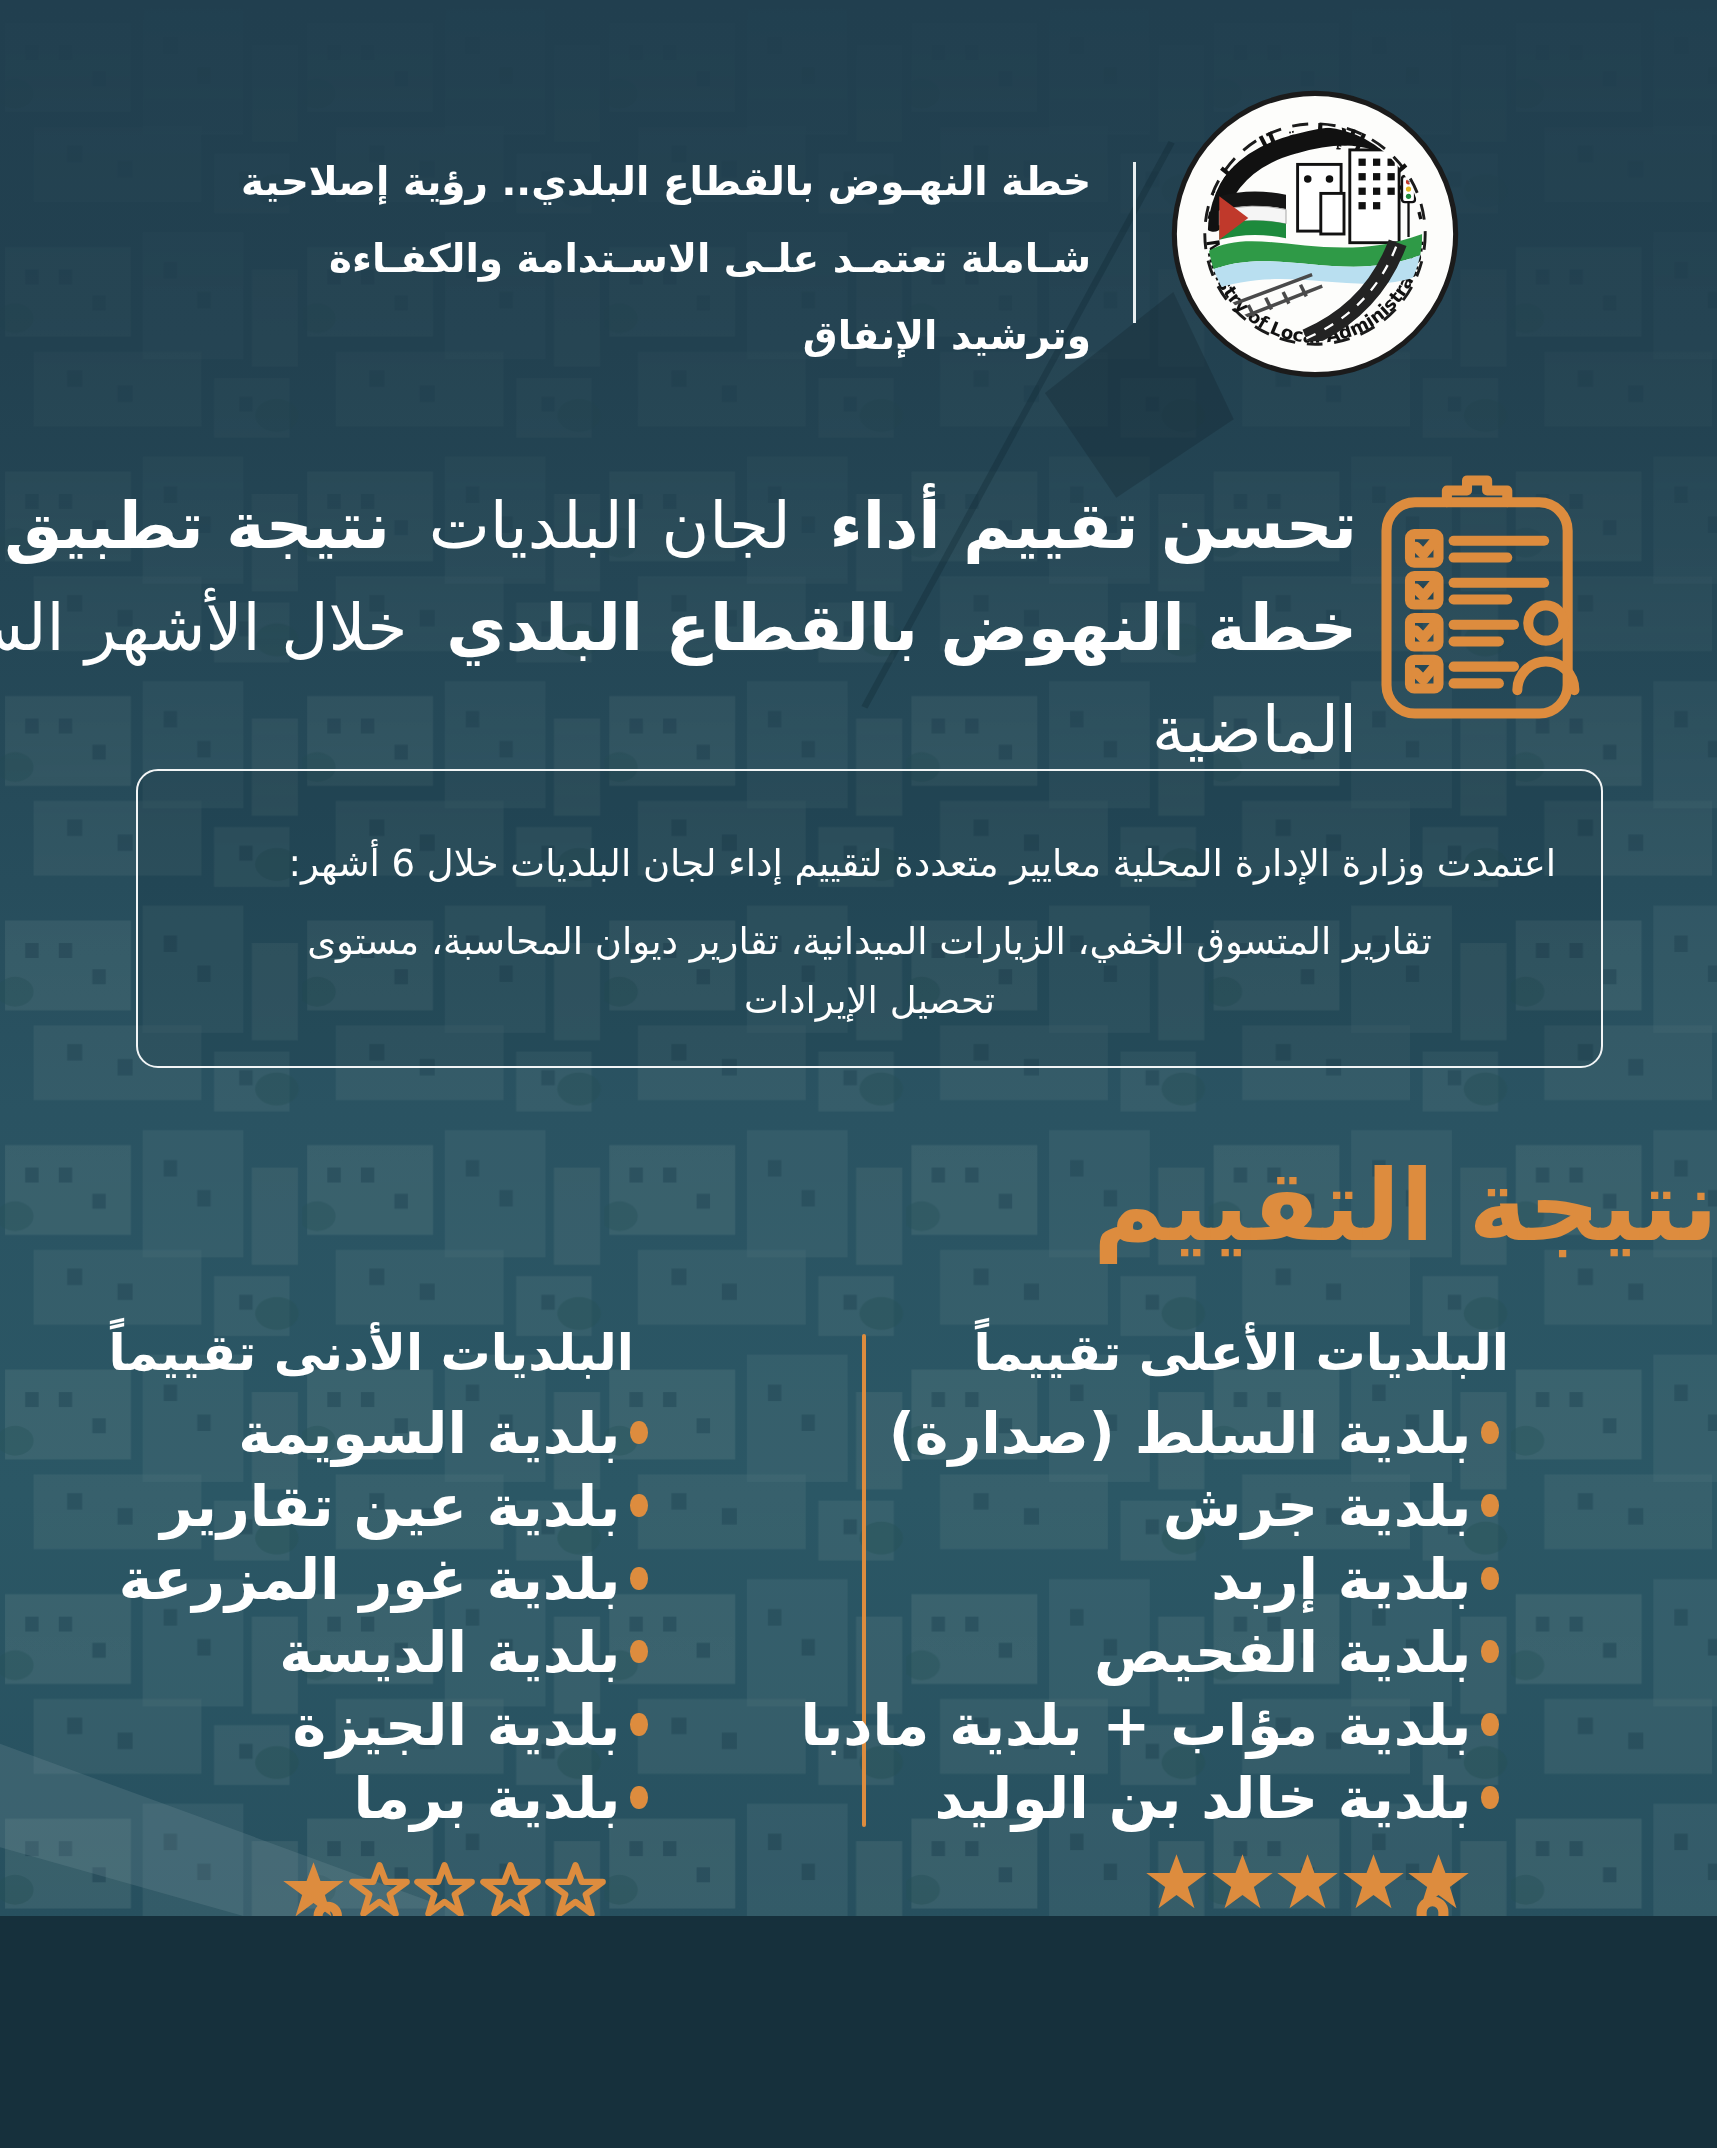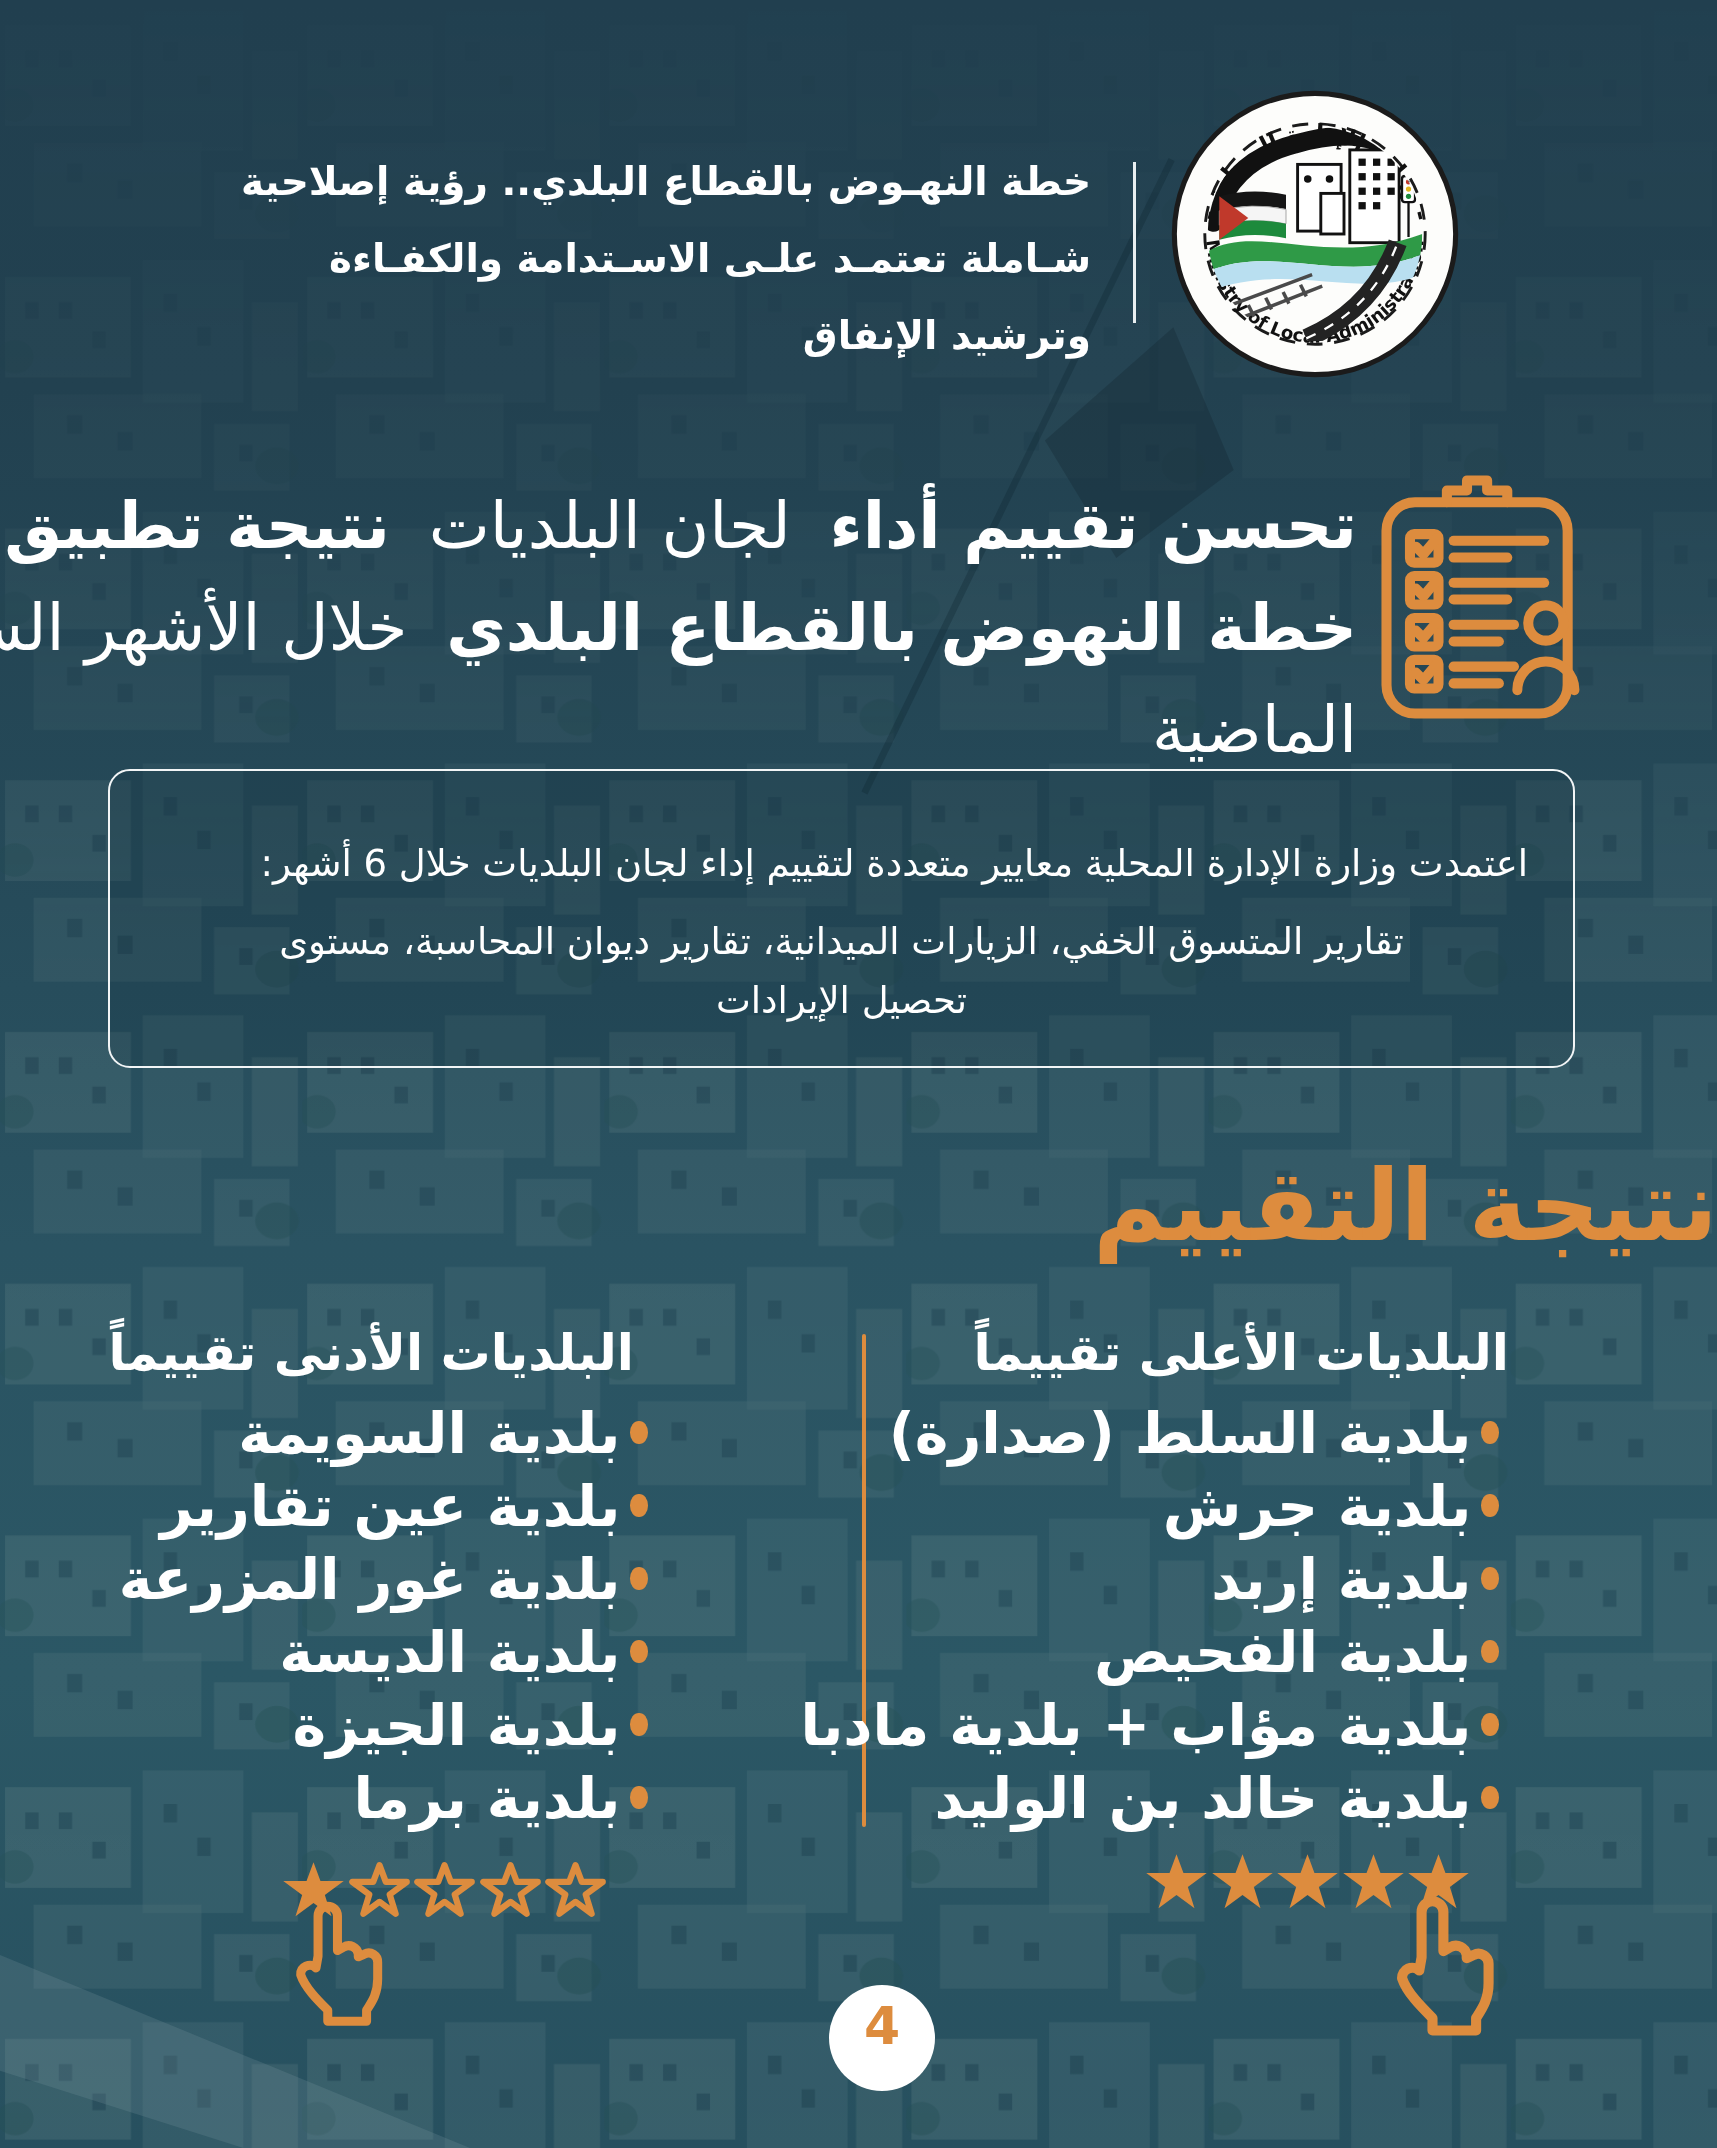--- a/index.html
+++ b/index.html
@@ -1,32 +1,32 @@
 <!DOCTYPE html>
 <html lang="ar" style="font-size:13.4px"><head>
 <meta charset="utf-8">
 <style>
   html,body{margin:0;padding:0;background:#16303c;}
   .page{
-    position:relative;width:1718px;height:2148px;overflow:hidden;
+    position:relative;width:1718px;height:1916px;overflow:hidden;
     font-family:"DejaVu Sans",sans-serif;direction:rtl;
     background:linear-gradient(180deg,#213F4F 0%,#224150 18%,#254958 38%,#2A5362 58%,#2B5765 78%,#27505F 100%);
   }
   .bg-city{position:absolute;inset:0;width:100%;height:100%;}
   .tagline{position:absolute;top:143px;right:627px;text-align:right;color:#fff;
     font-weight:700;font-size:39px;line-height:77px;white-space:nowrap;}
   .header-divider{position:absolute;left:1133px;top:162px;width:2.5px;height:161px;background:#E9EFF1;}
   .logo{position:absolute;left:1170px;top:89px;width:290px;height:290px;}
   .clipboard{position:absolute;left:1373px;top:467px;width:235px;height:260px;}
   .headline{position:absolute;top:475px;right:361px;width:1217px;text-align:right;color:#fff;
     font-size:65px;line-height:102px;white-space:nowrap;}
   .headline .hv{font-weight:700;}
   .headline .hl{font-weight:400;}
   .headline span{margin-left:18px;}
-  .criteria-box{position:absolute;left:108px;top:769px;width:1467px;height:299px;box-sizing:border-box;
+  .criteria-box{position:absolute;left:136px;top:769px;width:1467px;height:299px;box-sizing:border-box;
     border:2.5px solid #F2F5F6;border-radius:22px;background:rgba(14,36,48,0.16);color:#fff;}
   .criteria-intro{margin:67px 45px 0;text-align:right;font-size:37px;font-weight:400;line-height:52px;}
   .criteria-details{margin:22px 126px 0;text-align:center;font-size:37px;font-weight:400;line-height:59px;}
   .result-title{position:absolute;top:1148px;left:0;width:100%;
     color:#DD8C3E;font-size:99px;font-weight:700;}
   .col-title{position:absolute;top:1324px;color:#fff;font-size:50px;font-weight:700;white-space:nowrap;text-align:right;}
   .col-title.top{right:209px;}
   .col-title.bottom{right:1084px;}
   .column-divider{position:absolute;left:862px;top:1334px;width:4.2px;height:493px;background:#DD8C3E;border-radius:2.5px;}
   .muni-list{position:absolute;top:1396px;margin:0;padding:0;list-style:none;}

